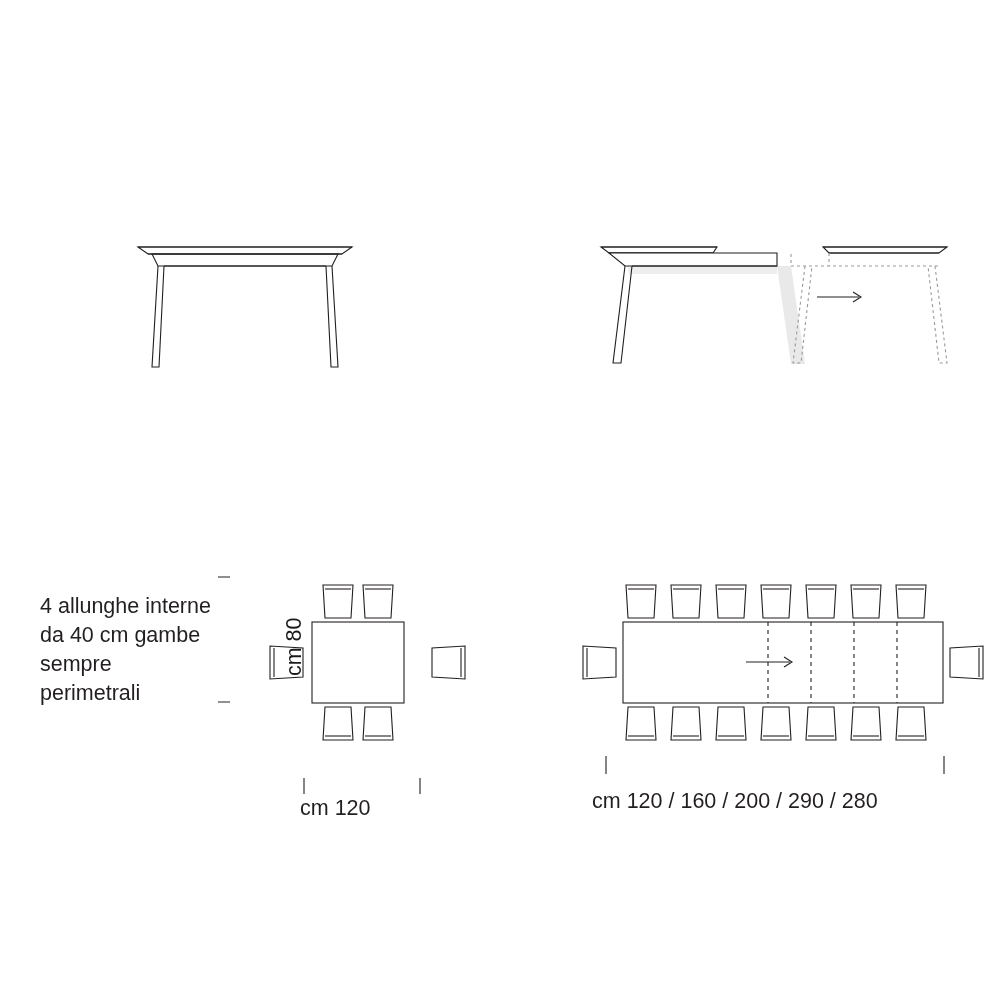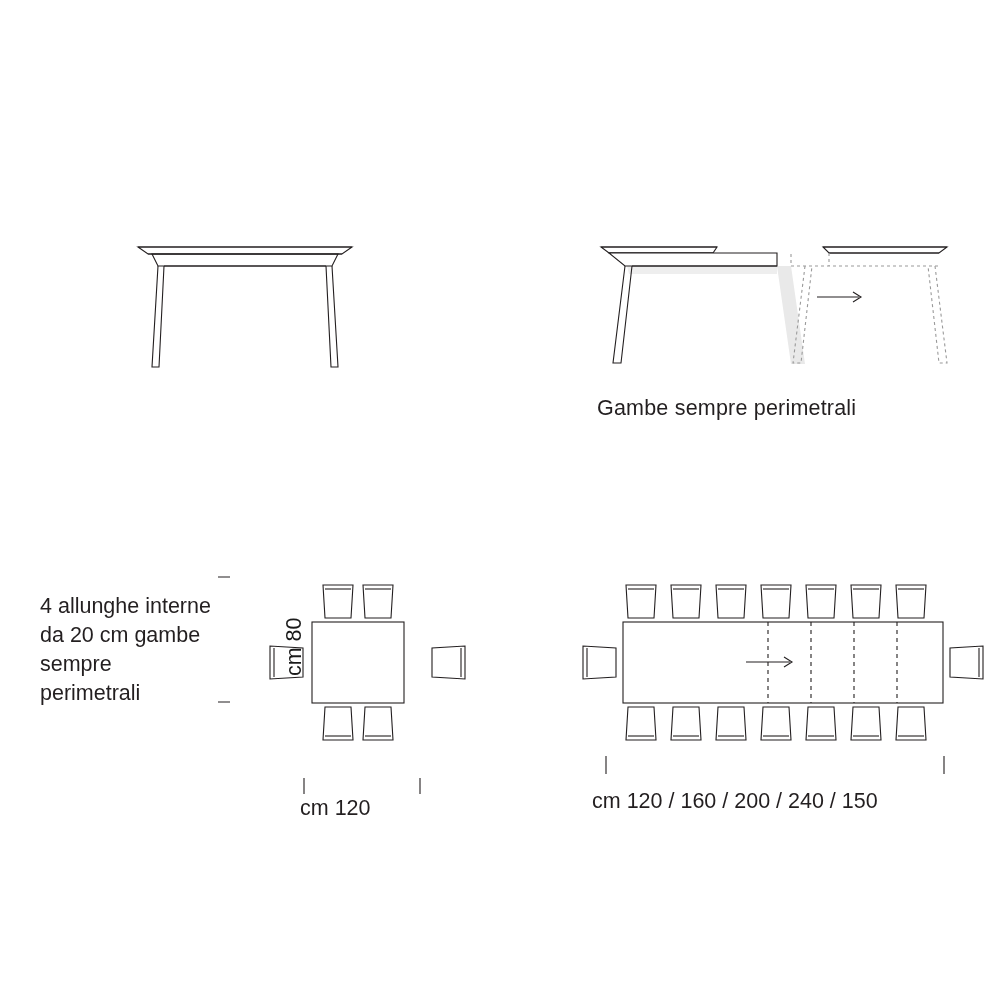--- a/index.html
+++ b/index.html
@@ -111,23 +111,22 @@
         <path d="M196,24 L196,36"></path>
       </g>
 
       <g stroke="#231f20" stroke-width="1.1">
         <line x1="222" y1="67" x2="264" y2="67"></line>
         <path d="M258,62 L266,67 L258,72" fill="none"></path>
       </g>
     </g>
   </svg>
 
-  <div class="label" id="legs-caption">Gambe sempre perimetrali</div>
-
-  <div class="label" id="left-note">4 allunghe interne da 20 cm gambe sempre perimetrali</div>
+
+  <div class="label" id="left-note">4 allunghe interne da 40 cm gambe sempre perimetrali</div>
 
   <svg style="position:absolute; left:265px; top:580px;" width="205" height="165" viewBox="0 0 205 165">
     <g fill="#ffffff" stroke="#231f20" stroke-width="1.1">
 
       <path d="M58,5 L88,5 L86,38 L60,38 Z"></path>
       <path d="M60,9 L86,9"></path>
       <path d="M98,5 L128,5 L126,38 L100,38 Z"></path>
       <path d="M100,9 L126,9"></path>
 
       <path d="M58,160 L88,160 L86,127 L60,127 Z"></path>
@@ -211,15 +210,15 @@
     <g stroke="#231f20" stroke-width="1.1" fill="none">
       <line x1="168" y1="82" x2="212" y2="82"></line>
       <path d="M206,77 L214,82 L206,87"></path>
     </g>
   </svg>
 
   <svg style="position:absolute; left:600px; top:752px;" width="355" height="22" viewBox="0 0 355 22">
     <line x1="6" y1="4" x2="6" y2="22" stroke="#231f20" stroke-width="1.1"></line>
     <line x1="344" y1="4" x2="344" y2="22" stroke="#231f20" stroke-width="1.1"></line>
   </svg>
-  <div class="label" id="width-large">cm 120 / 160 / 200 / 240 / 150</div>
+  <div class="label" id="width-large">cm 120 / 160 / 200 / 290 / 280</div>
 
 </div>
 
 </body></html>

